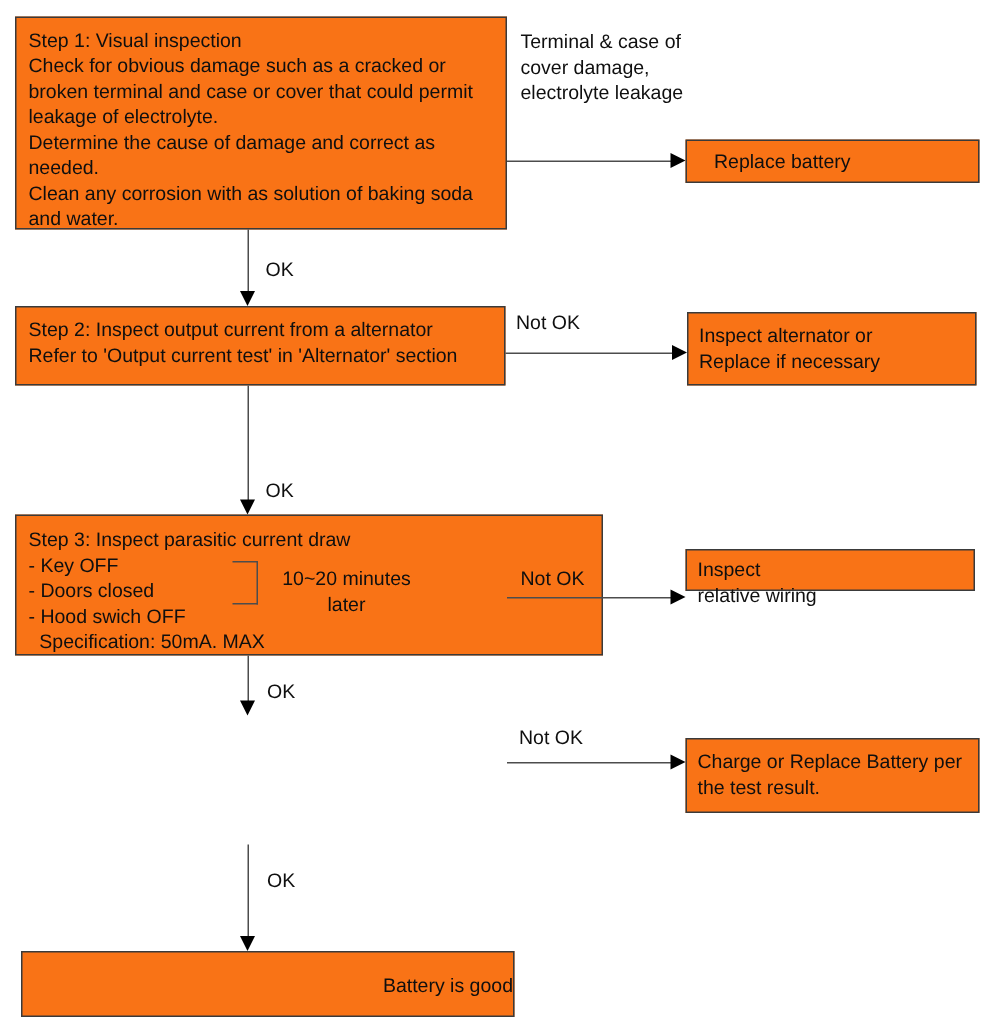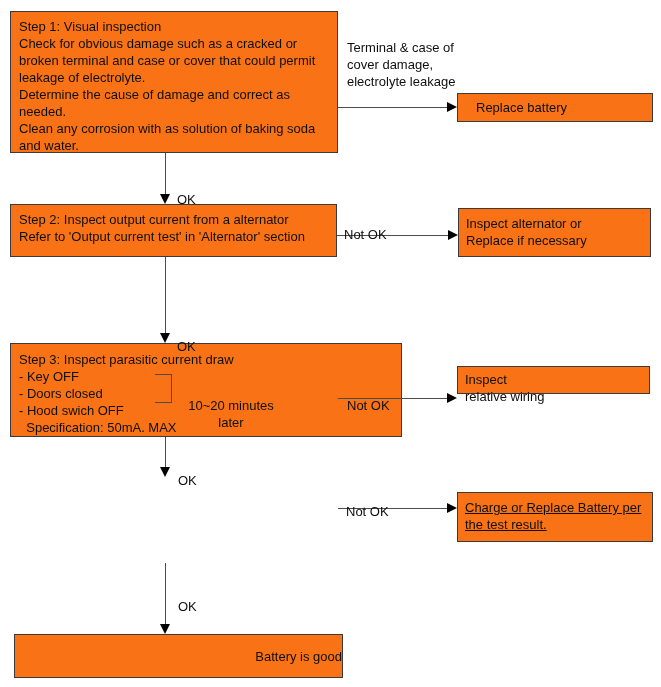--- a/index.html
+++ b/index.html
@@ -24,21 +24,20 @@
     color: #0f0f0f;
   }
   .flexc { display: flex; align-items: center; }
   .flexcc { display: flex; align-items: center; justify-content: center; }
   .lbl {
     position: absolute;
     font-size: 13px;
     line-height: 17px;
     white-space: pre-wrap;
     color: #0f0f0f;
-    margin-top: 20px;
   }
   .vline { position: absolute; width: 1px; background: #4d4d4d; }
   .hline { position: absolute; height: 1px; background: #4d4d4d; }
   .seg   { position: absolute; background: #4d4d4d; }
   .arr-d {
     position: absolute; width: 0; height: 0;
     border-left: 5px solid transparent;
     border-right: 5px solid transparent;
     border-top: 10px solid #000000;
   }
@@ -90,21 +89,21 @@
   <div class="box" style="left:458px; top:208px; width:193px; height:49px;">
     <div class="btext" style="padding:6px 7px 0;">Inspect alternator or
 Replace if necessary</div>
   </div>
 
   <div class="box" style="left:457px; top:366px; width:193px; height:28px;">
     <div class="btext" style="padding:4px 7px 0;">Inspect
 relative wiring</div>
   </div>
 
-  <div class="box" style="left:457px; top:492px; width:196px; height:50px;text-decoration:underline;">
+  <div class="box" style="left:457px; top:492px; width:196px; height:50px;">
     <div class="btext" style="padding:6px 7px 0;">Charge or Replace Battery per
 the test result.</div>
   </div>
 
   <div class="vline" style="left:165px; top:153px; height:42px;"></div>
   <div class="arr-d" style="left:160px; top:194px;"></div>
 
   <div class="vline" style="left:165px; top:257px; height:77px;"></div>
   <div class="arr-d" style="left:160px; top:333px;"></div>
 

